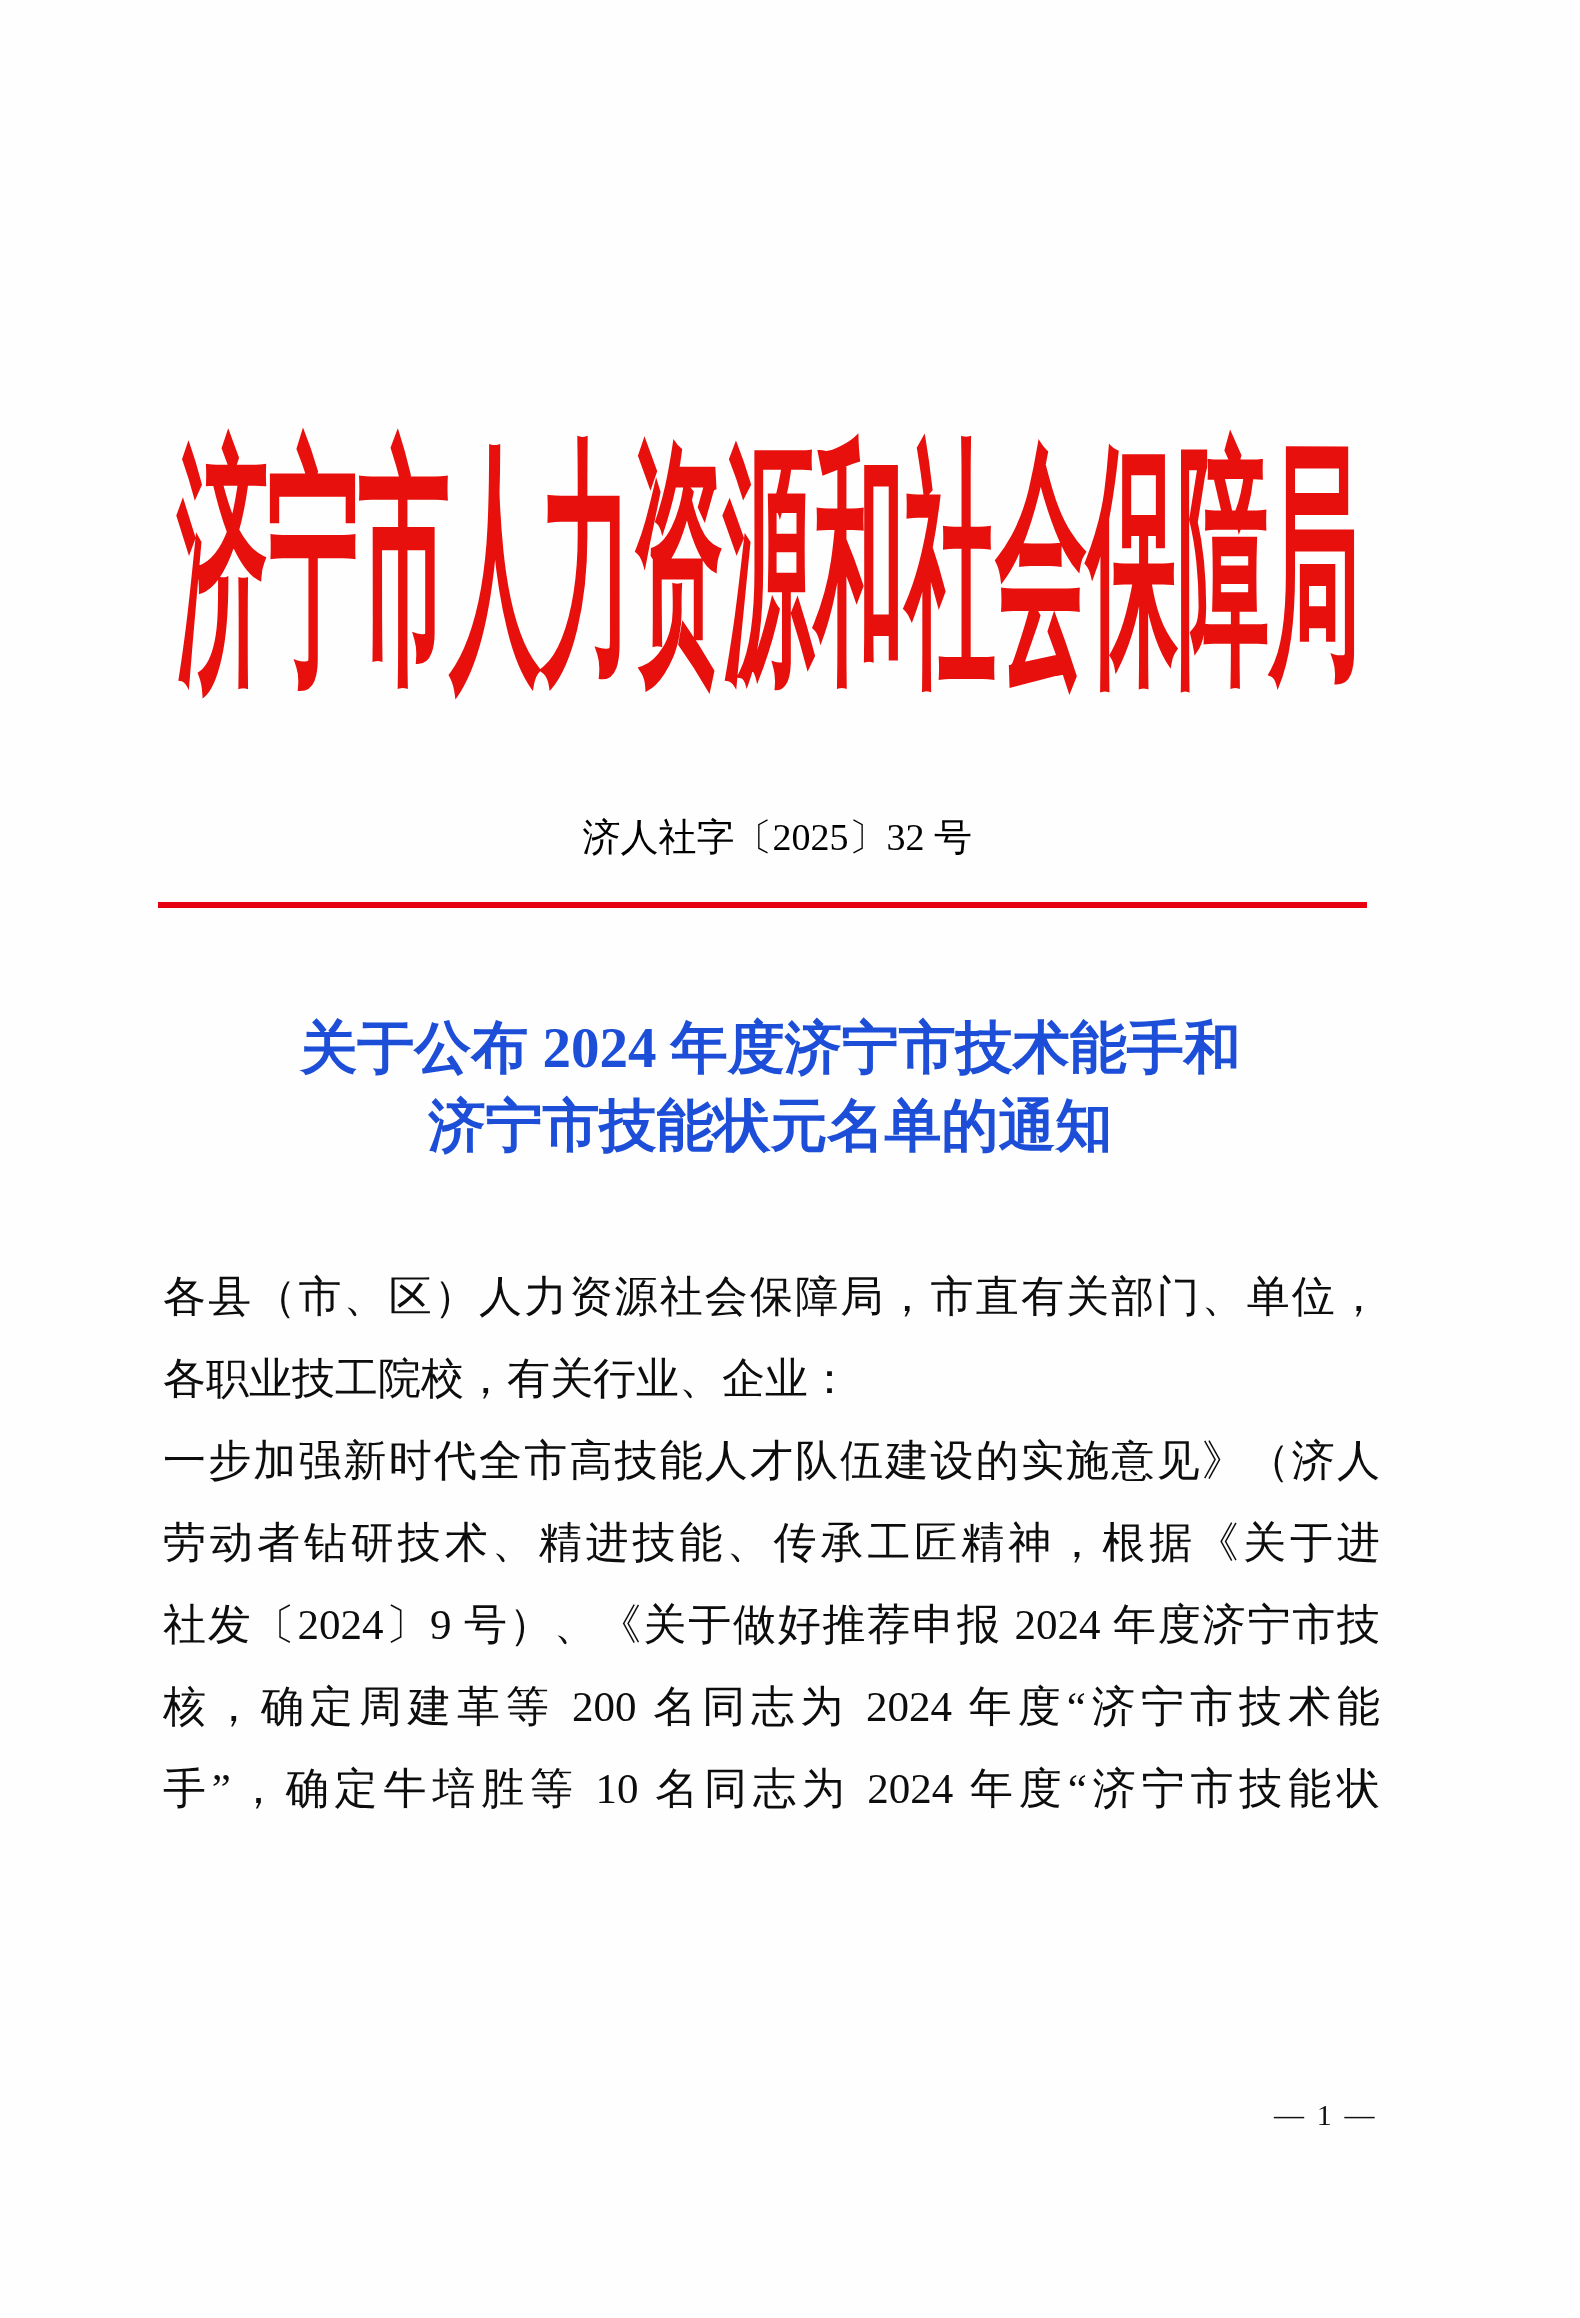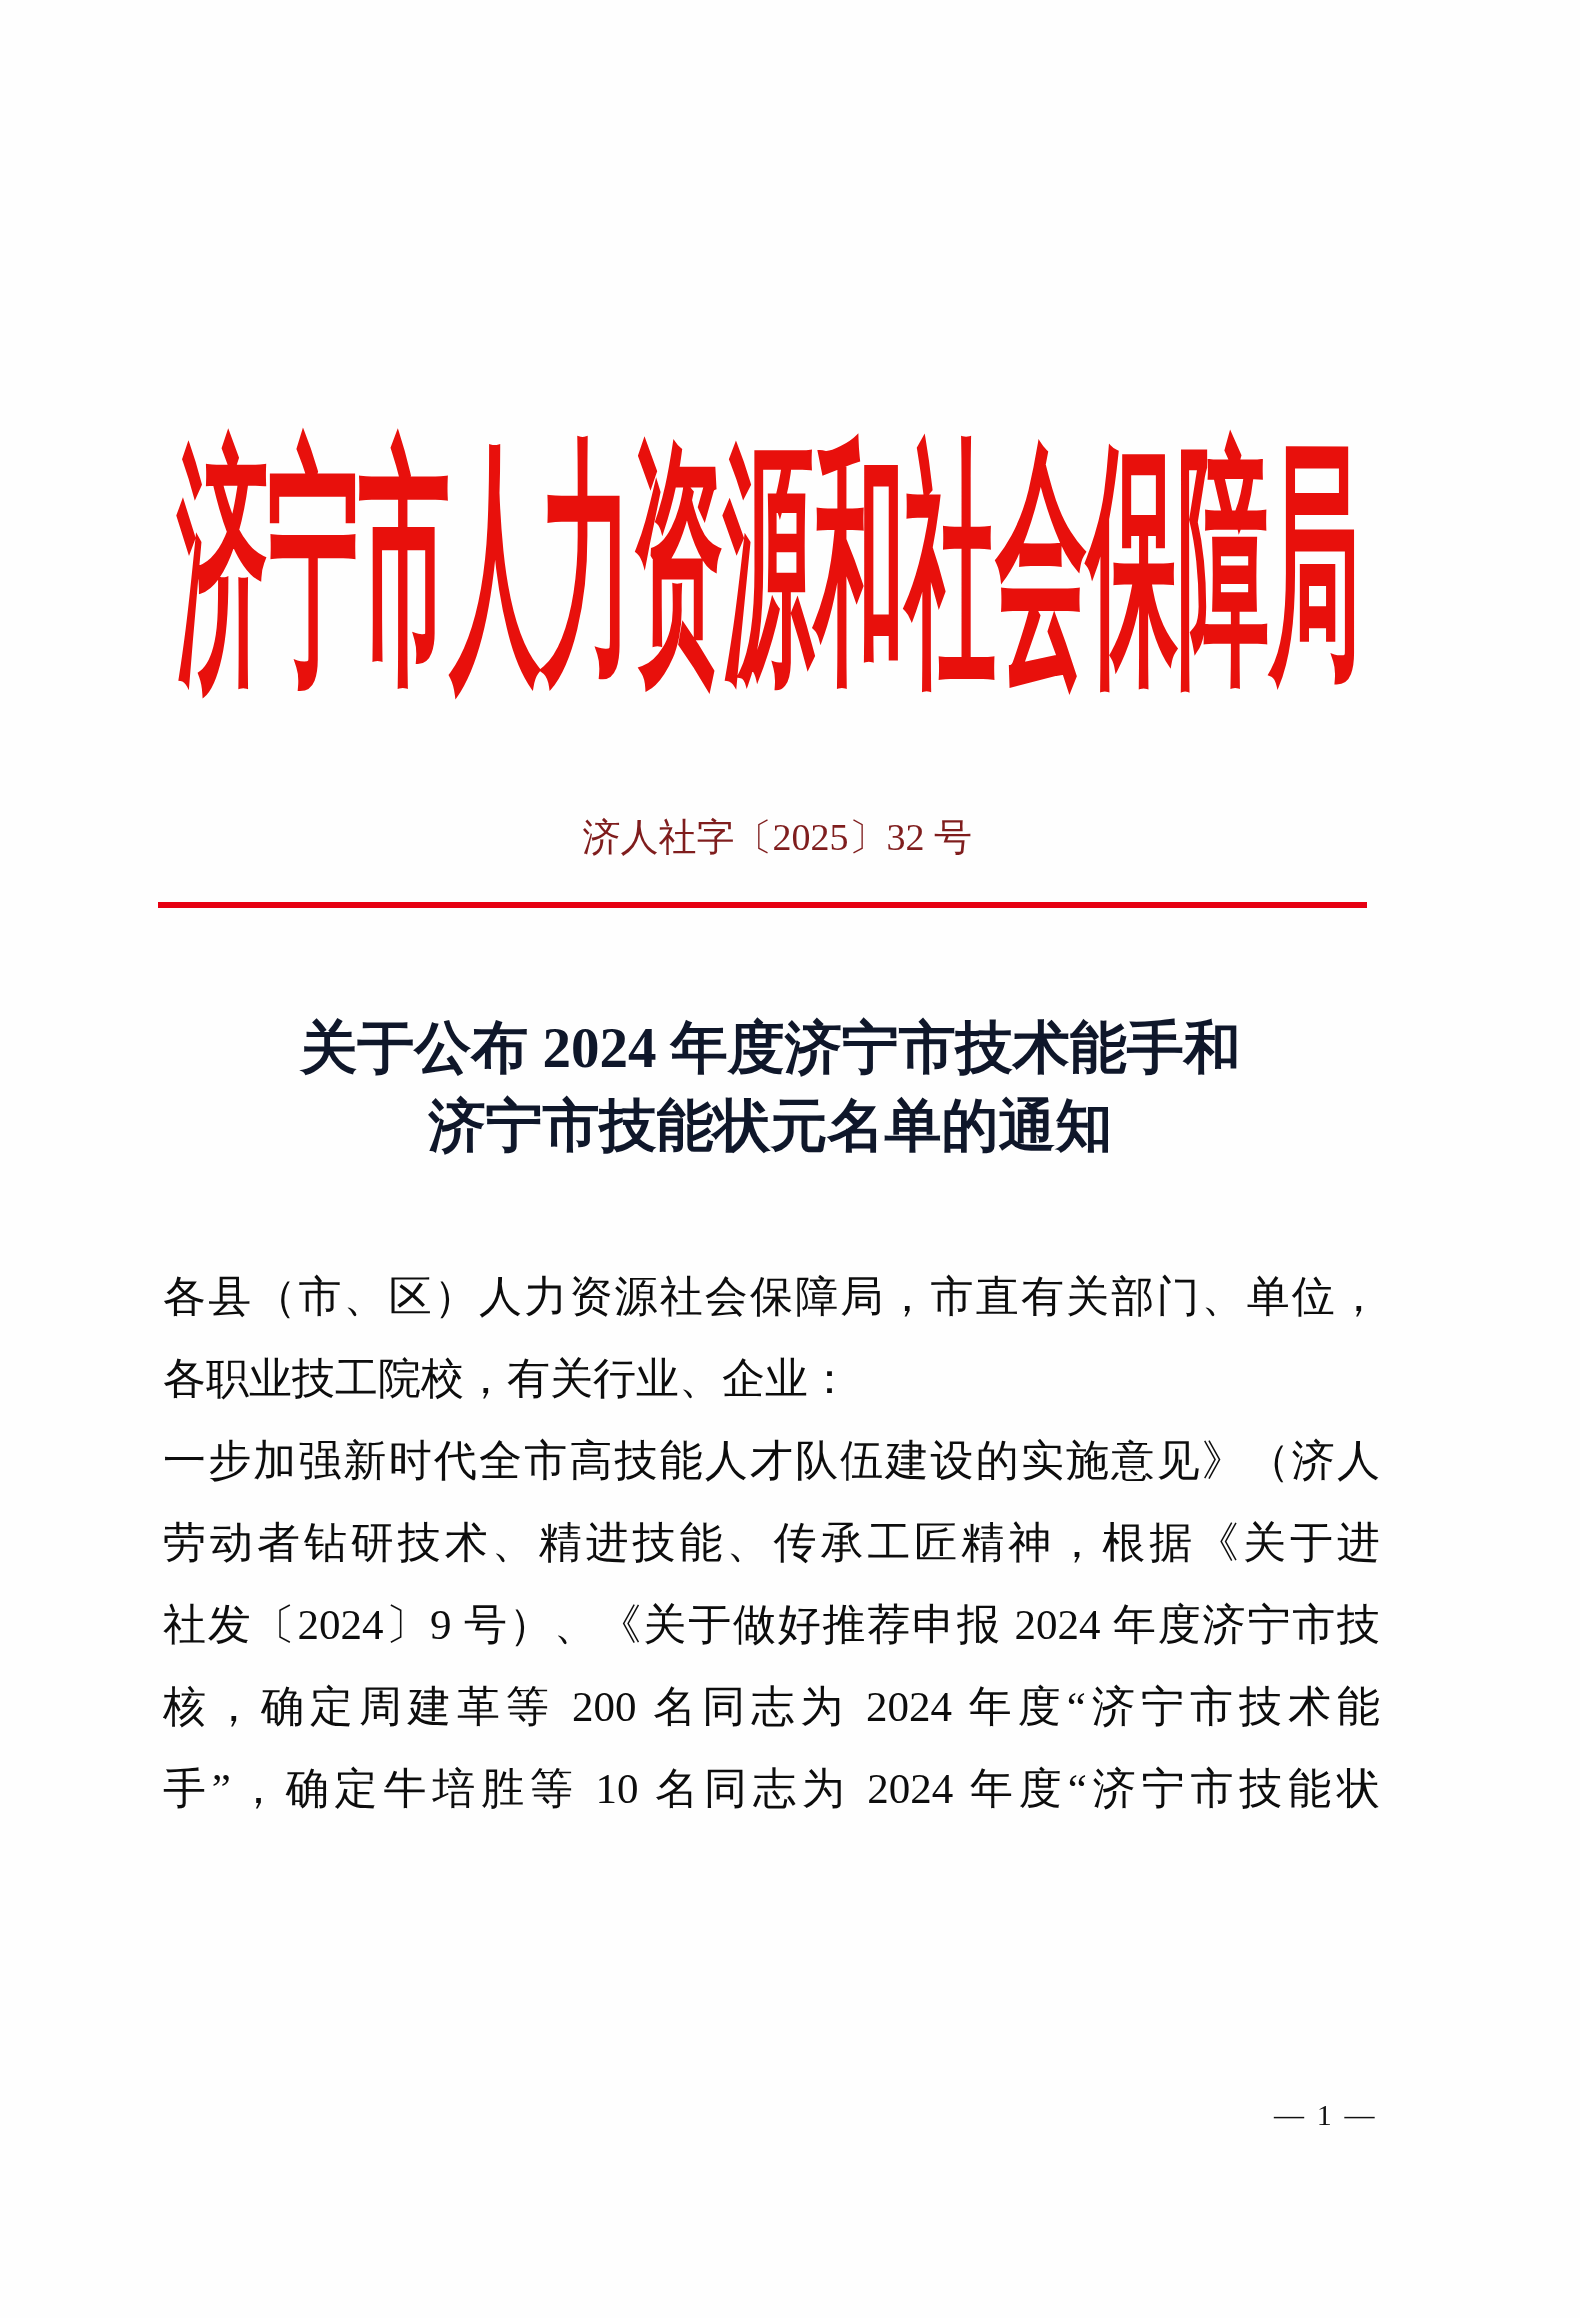--- a/index.html
+++ b/index.html
@@ -35,42 +35,42 @@
   }
   
   .doc-number {
     position: absolute;
     left: 0;
     right: 26.4px;
     top: 817px;
     text-align: center;
     font-size: 38px;
     line-height: 41px;
-    color: #7f1d1d;
+    color: #000000;
   }
   
   .red-rule {
     position: absolute;
     left: 158px;
     top: 902px;
     width: 1209px;
     height: 6px;
     background: #e60012;
   }
   
   .notice-title {
     position: absolute;
     left: 0;
     right: 40px;
     top: 1009px;
     text-align: center;
     font-weight: bold;
     font-size: 57px;
     line-height: 78px;
-    color: #0f172a;
+    color: #1d4ed8;
   }
   
   .body-text {
     position: absolute;
     left: 163px;
     top: 1256px;
     width: 1217px;
     font-size: 43px;
     color: #0d0d0d;
   }

